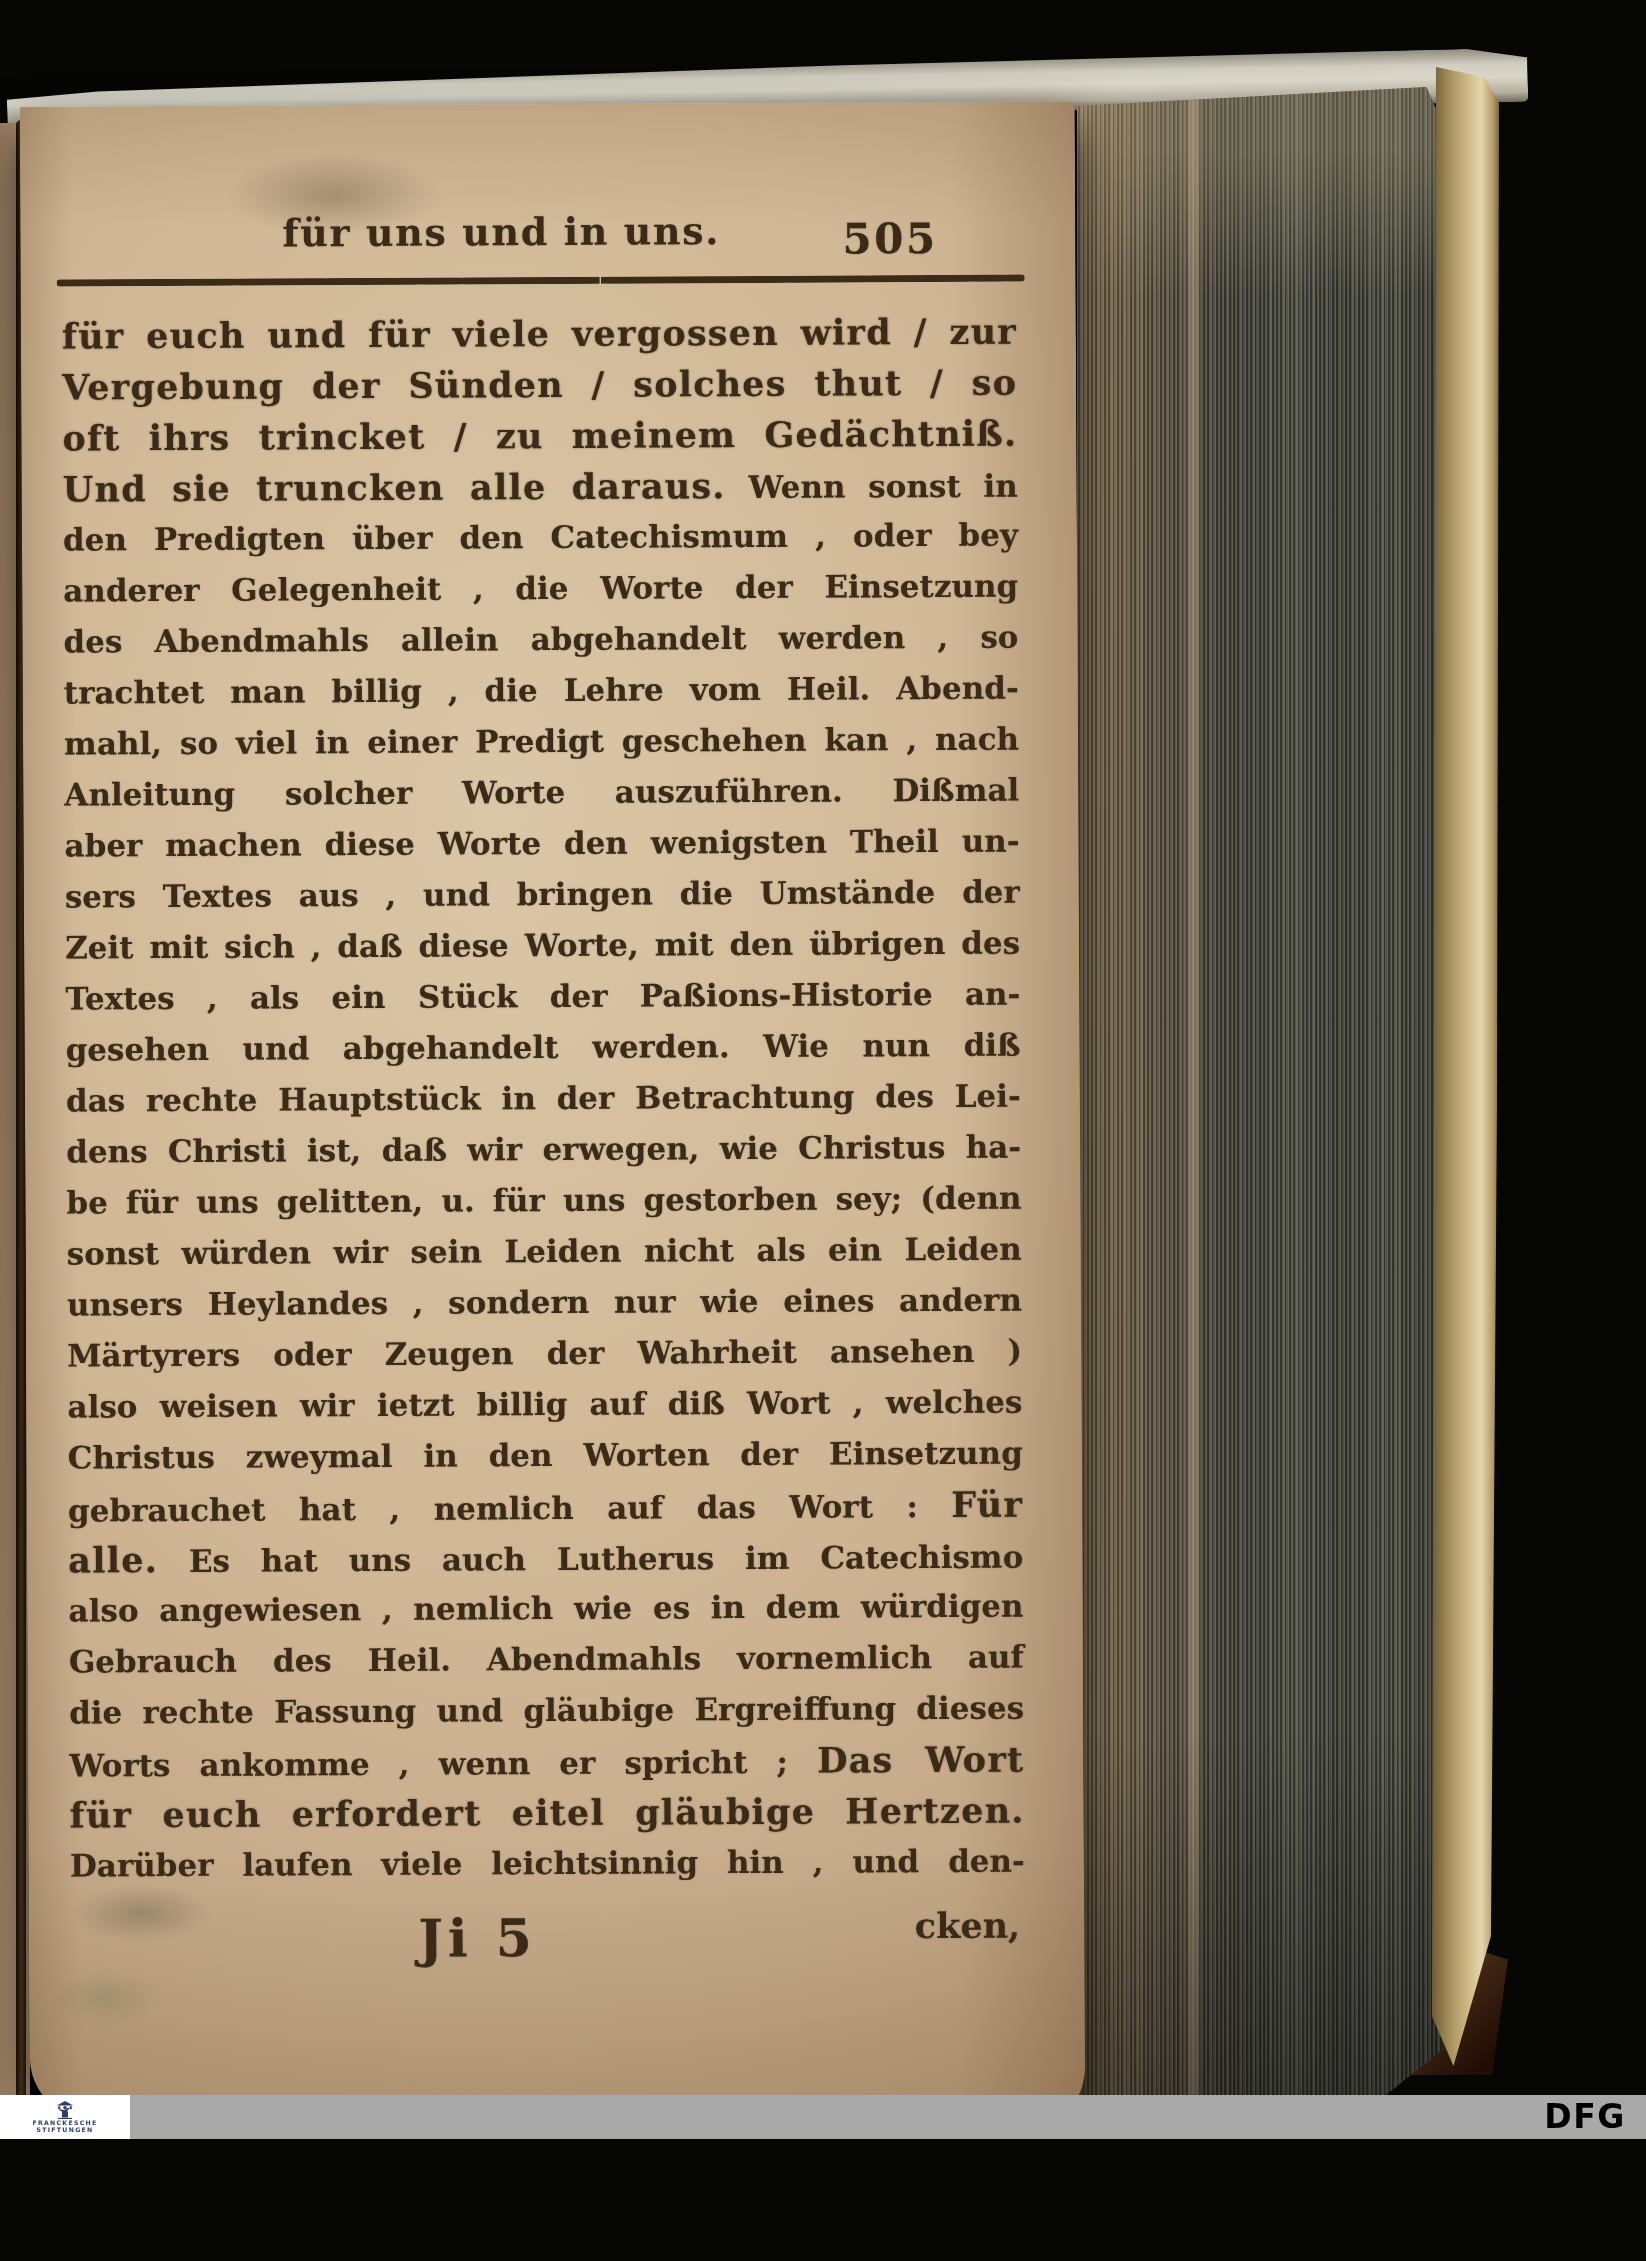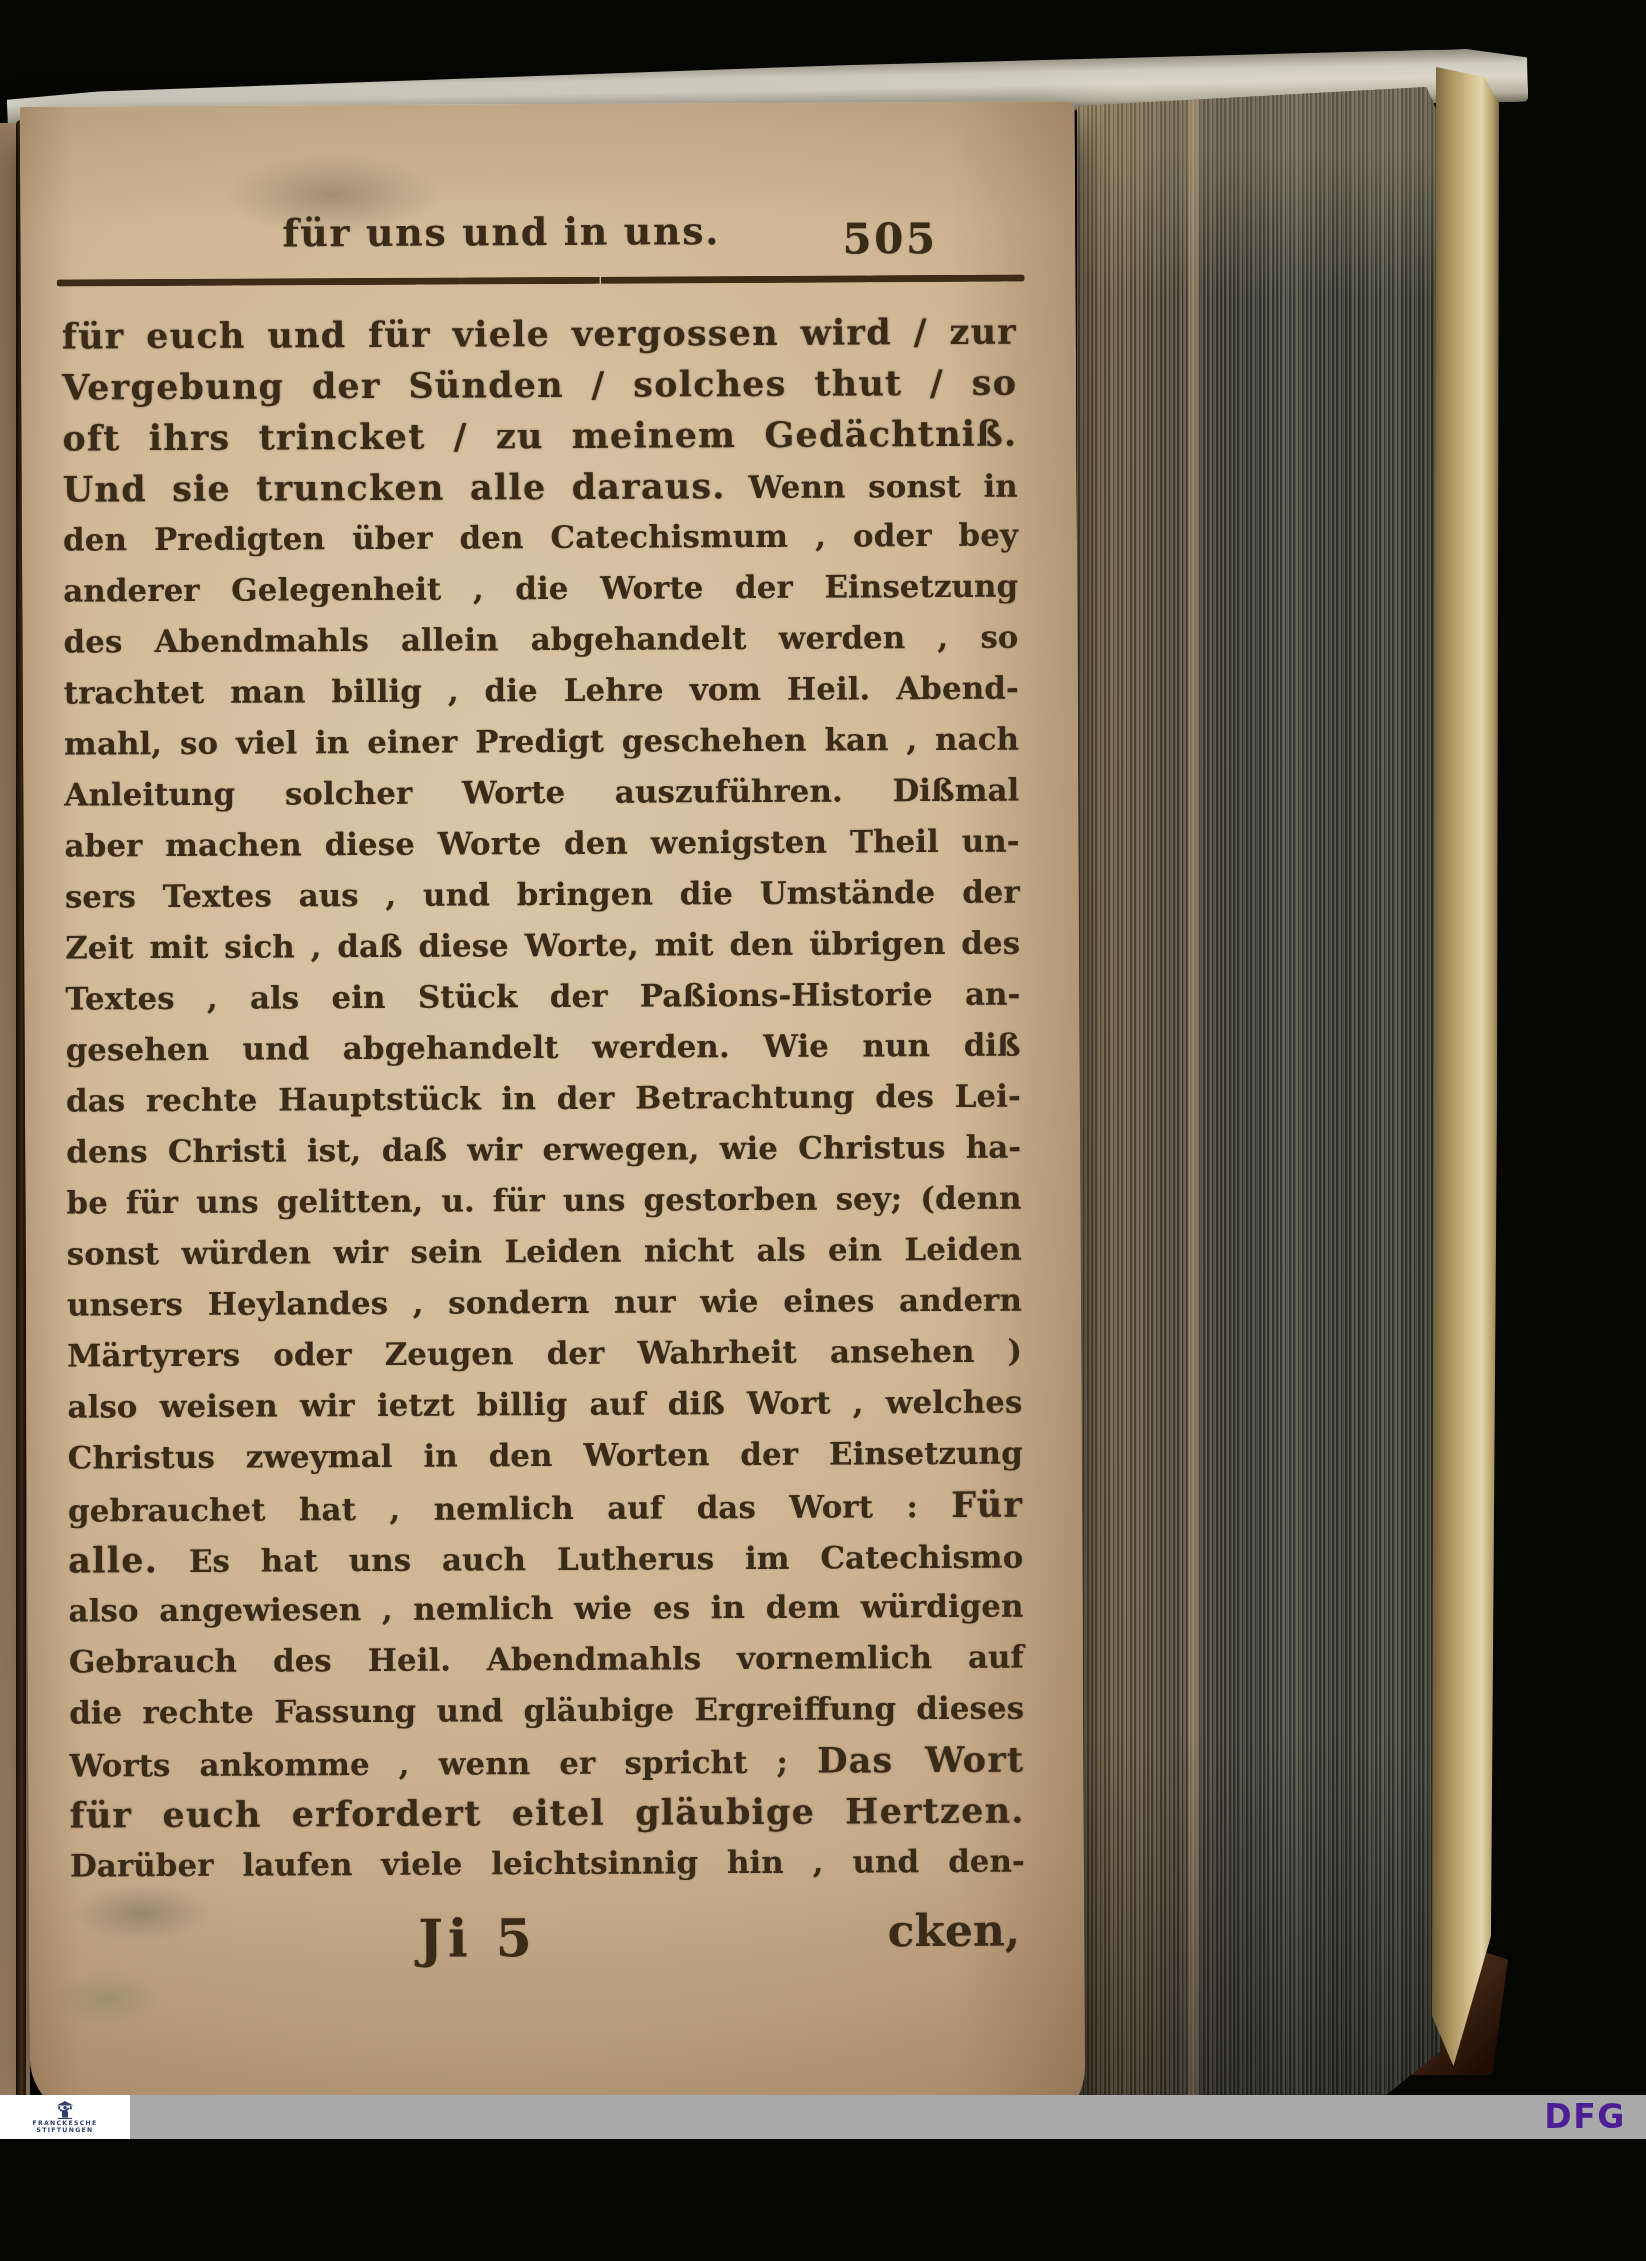--- a/index.html
+++ b/index.html
@@ -35,21 +35,21 @@
       repeating-linear-gradient(90deg,#3b2b18 0 129px,rgba(59,43,24,0) 129px 136px);}
 
   .body-text{position:absolute;left:41px;top:204px;width:955px;}
   .tline{font-size:31px;line-height:51px;height:51px;
     text-align:justify;text-align-last:justify;word-spacing:2.5px;}
   .tline .em{font-size:35px;letter-spacing:1.2px;
     text-shadow:0 0 2.1px rgba(50,35,18,.55);}
 
   .sig-row{position:absolute;left:41px;top:1803px;width:955px;height:58px;}
   .signature{position:absolute;left:348px;font-size:52px;letter-spacing:5px;}
-  .catchword{position:absolute;right:5px;font-size:44px;}
+  .catchword{position:absolute;right:5px;font-size:35px;}
 
   .stain{position:absolute;border-radius:50%;pointer-events:none;}
   .stain.s1{left:206px;top:49px;width:214px;height:82px;
     background:radial-gradient(closest-side,rgba(70,55,35,.30),rgba(70,55,35,0));}
   .stain.s2{left:43px;top:1778px;width:140px;height:58px;
     background:radial-gradient(closest-side,rgba(80,80,60,.35),rgba(80,80,60,0));}
   .stain.s3{left:23px;top:1865px;width:107px;height:53px;
     background:radial-gradient(closest-side,rgba(110,120,80,.30),rgba(110,120,80,0));}
 
   .fore-edge{position:absolute;left:1077px;top:87px;width:364px;height:2107px;
@@ -69,21 +69,21 @@
     background:linear-gradient(135deg,#7c4f30,#4b2d19 55%,#200e05 90%);}
 
   
   .footer-bar{position:absolute;left:0;bottom:0;width:1646px;height:44px;background:#a9a9a9;}
   .logo-box{position:absolute;left:0;bottom:0;width:130px;height:44px;background:#ffffff;
     display:flex;flex-direction:column;align-items:center;justify-content:center;gap:0.8px;}
   .logo-glyph{width:18px;height:18px;display:block;}
   .logo-text{font-family:"DejaVu Sans",sans-serif;font-size:6.2px;line-height:7px;
     letter-spacing:1.3px;color:#2e3f6e;font-weight:700;text-align:center;}
   .dfg{position:absolute;right:20px;bottom:3.3px;font-family:"DejaVu Sans",sans-serif;
-    font-size:33px;font-weight:800;letter-spacing:1.6px;color:#4c1d95;}
+    font-size:33px;font-weight:800;letter-spacing:1.6px;color:#000000;}
 </style>
 </head>
 <body>
 
 <div class="scene">
 
   <div class="top-edge"></div>
   <div class="underpage"></div>
   <div class="corner-shadow"></div>
   <div class="fore-edge"></div>

